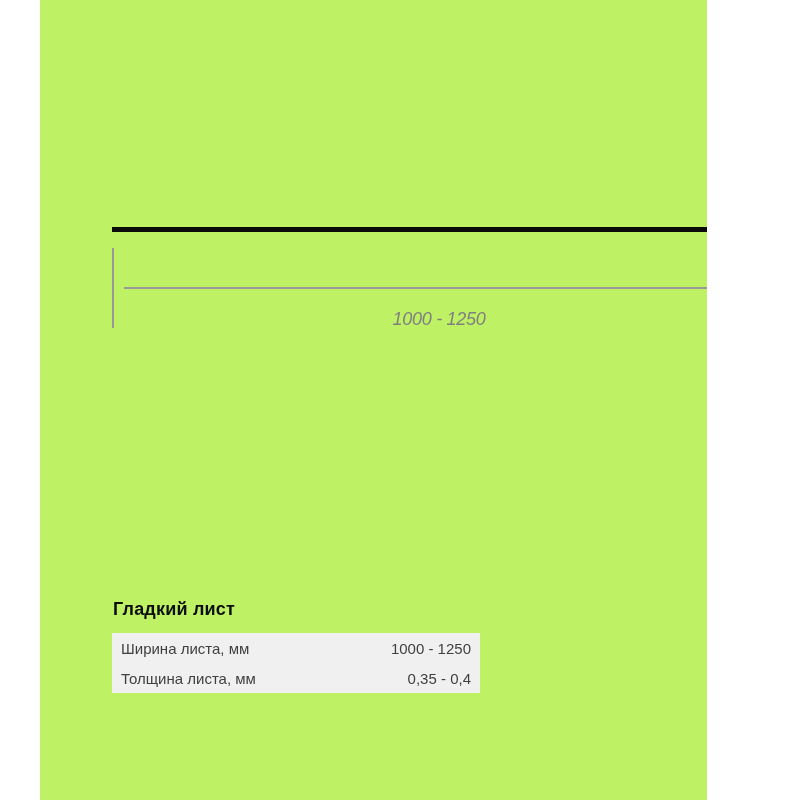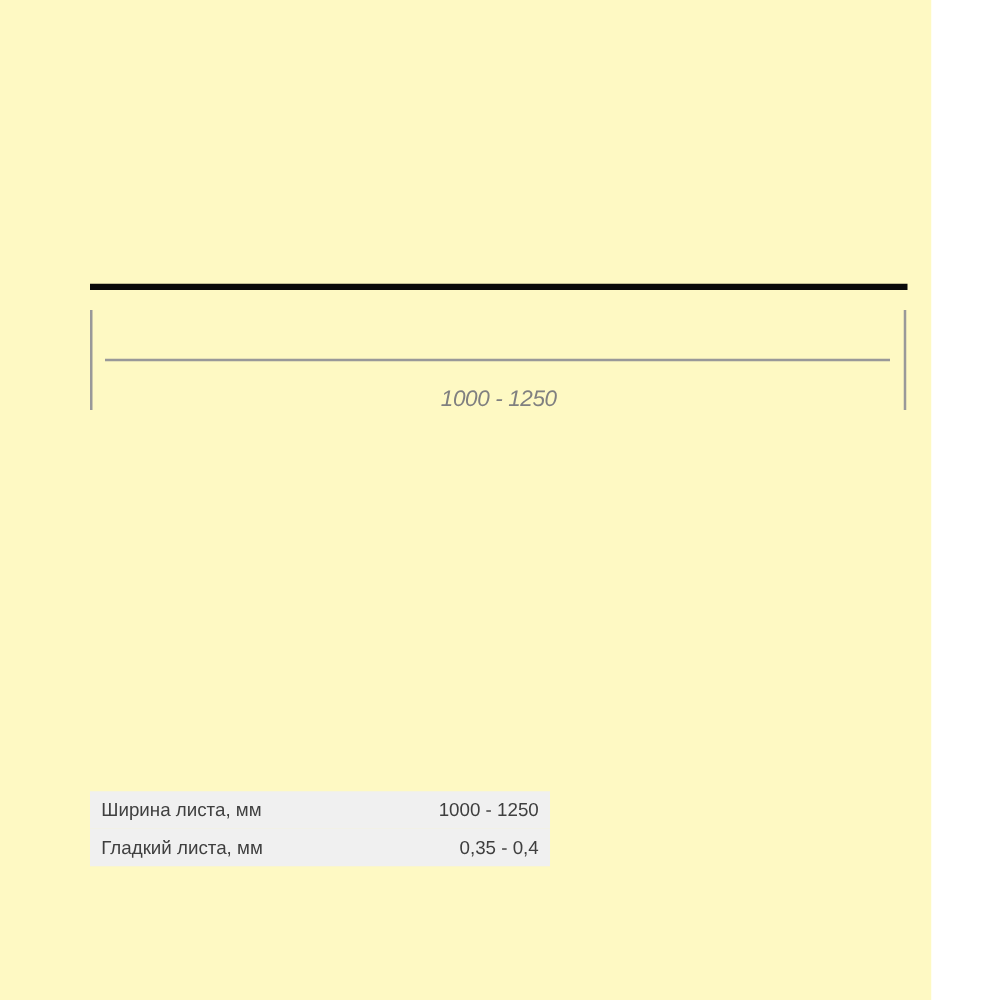--- a/index.html
+++ b/index.html
@@ -3,24 +3,25 @@
 <meta charset="utf-8">
 <style>
   html, body {
     margin: 0;
     padding: 0;
     background: #ffffff;
     font-family: "Liberation Sans", sans-serif;
   }
   .page {
     position: relative;
-    width: 745px;
+    width: 667px;
     height: 800px;
-    background: #fef9c3;
+    background: #bef264;
     overflow: hidden;
+    margin-left: 40px;
   }
 
   
   .drawing {
     position: absolute;
     left: 0; top: 0;
     width: 800px; height: 340px;
   }
   .sheet-line {
     position: absolute;
@@ -90,25 +91,26 @@
 <div class="page">
 
   <div class="drawing">
     <div class="sheet-line"></div>
     <div class="ext-line left"></div>
     <div class="ext-line right"></div>
     <div class="dim-line"></div>
     <div class="dim-label">1000 - 1250</div>
   </div>
 
+  <h2 class="section-title">Гладкий лист</h2>
 
   <div class="spec-table">
     <div class="spec-row zebra">
       <span class="label">Ширина листа, мм</span>
       <span class="value">1000 - 1250</span>
     </div>
     <div class="spec-row zebra">
-      <span class="label">Гладкий листа, мм</span>
+      <span class="label">Толщина листа, мм</span>
       <span class="value">0,35 - 0,4</span>
     </div>
   </div>
 
 </div>
 
 </body></html>

